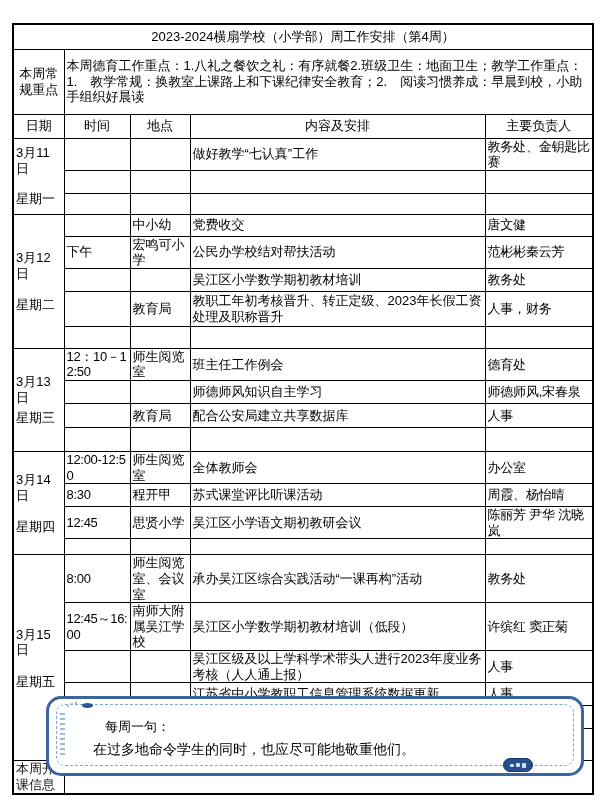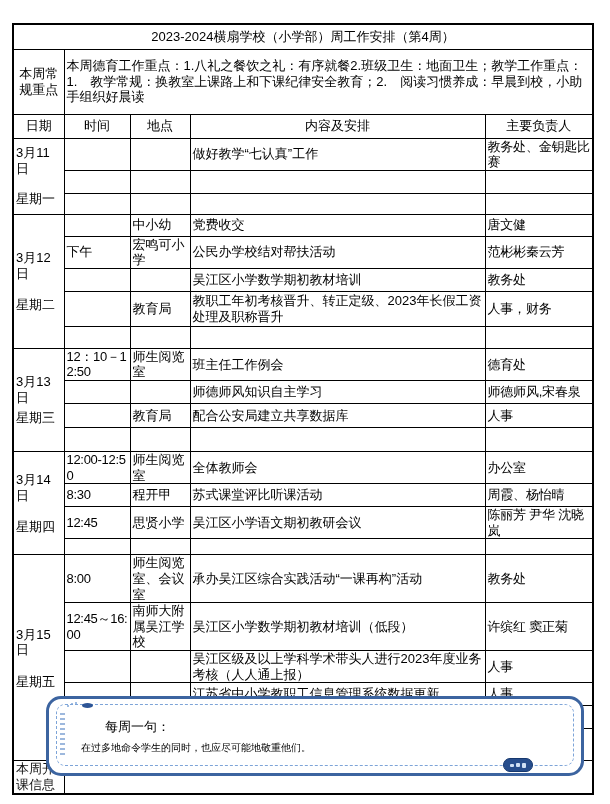--- a/index.html
+++ b/index.html
@@ -36,21 +36,21 @@
   }
   .quote-inner{
     position:absolute;left:7px;top:5px;right:7px;bottom:7px;
     border:1px dashed #7da4d8;border-radius:9px;
   }
   .quote-coil{
     position:absolute;left:3px;top:8px;bottom:8px;width:5px;
     background:repeating-linear-gradient(to bottom,#9db8dd 0 2px,transparent 2px 5px);
   }
   .quote-heading{position:absolute;left:48px;top:13px;font-weight:400;font-size:13px;}
-  .quote-text{position:absolute;left:24px;top:36px;font-size:10px;text-align:center;}
+  .quote-text{position:absolute;left:36px;top:36px;font-size:14px;text-align:center;}
   .corner-doodle{
     position:absolute;left:10px;top:-4px;width:26px;height:8px;
   }
   .corner-doodle .oval{
     position:absolute;right:0;top:2px;width:11px;height:5px;border-radius:50%;
     background:#2d5596;
   }
   .corner-doodle .dots{
     position:absolute;left:0;top:4px;width:2px;height:2px;background:#7da4d8;border-radius:50%;
     box-shadow:4px -2px 0 #7da4d8, 8px -3px 0 #7da4d8;

